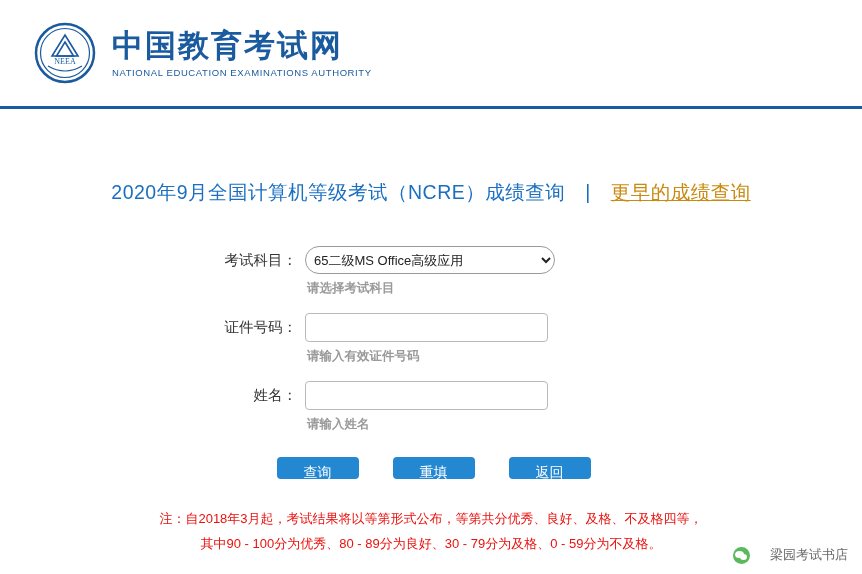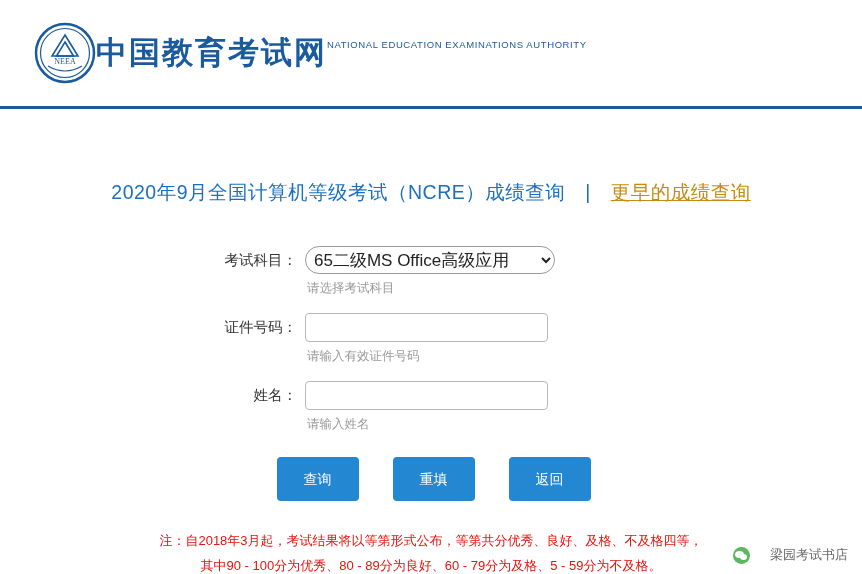--- a/index.html
+++ b/index.html
@@ -26,23 +26,23 @@
     box-sizing: border-box;
   }
   .logo-mark {
     width: 62px;
     height: 62px;
     flex: 0 0 62px;
     position: relative;
   }
   .logo-mark svg { display: block; }
   .logo-text {
-    margin-left: 0;
-    display: flex;
-    flex-direction: row;
+    margin-left: 16px;
+    display: flex;
+    flex-direction: column;
     justify-content: center;
   }
   .logo-cn {
     font-size: 31px;
     font-weight: bold;
     color: #1a5a9e;
     letter-spacing: 2px;
     line-height: 1.15;
   }
   .logo-en {
@@ -88,21 +88,21 @@
     line-height: 28px;
     box-sizing: border-box;
   }
   .field-wrap {
     display: flex;
     flex-direction: column;
   }
   select.field {
     width: 250px;
     height: 28px;
-    font-size: 17px;
+    font-size: 13px;
     font-family: "Liberation Sans", sans-serif;
     border: 1px solid #9a9a9a;
     border-radius: 14px;
     padding: 2px 4px;
     box-sizing: border-box;
     background: #fff;
     color: #222;
   }
   input.field {
     width: 243px;
@@ -115,32 +115,33 @@
     box-sizing: border-box;
     background: #fff;
     color: #222;
   }
   .hint {
     font-size: 12.5px;
     color: #9a9a9a;
     margin-top: 6px;
     margin-bottom: 12px;
     padding-left: 2px;
+    font-weight: bold;
   }
 
   
   .btn-row {
     display: flex;
     justify-content: center;
     gap: 34px;
     margin-top: 12px;
   }
   .btn {
     width: 82px;
-    height: 44px;
+    height: 22px;
     border: none;
     border-radius: 4px;
     background: #2387d2;
     color: #ffffff;
     font-size: 14px;
     font-family: "Liberation Sans", sans-serif;
     cursor: pointer;
     line-height: 30px;
     text-align: center;
     padding: 0;
@@ -251,19 +252,19 @@
 
   <div class="btn-row">
     <button class="btn">查询</button>
     <button class="btn">重填</button>
     <button class="btn">返回</button>
   </div>
 </div>
 
 <div class="notice">
   <div>注：自2018年3月起，考试结果将以等第形式公布，等第共分优秀、良好、及格、不及格四等，</div>
-  <div>其中90 - 100分为优秀、80 - 89分为良好、60 - 79分为及格、5 - 59分为不及格。</div>
+  <div>其中90 - 100分为优秀、80 - 89分为良好、30 - 79分为及格、0 - 59分为不及格。</div>
 </div>
 
 <div class="watermark">
   <span class="wm-icon"></span>
   <span>梁园考试书店</span>
 </div>
 
 </body></html>

